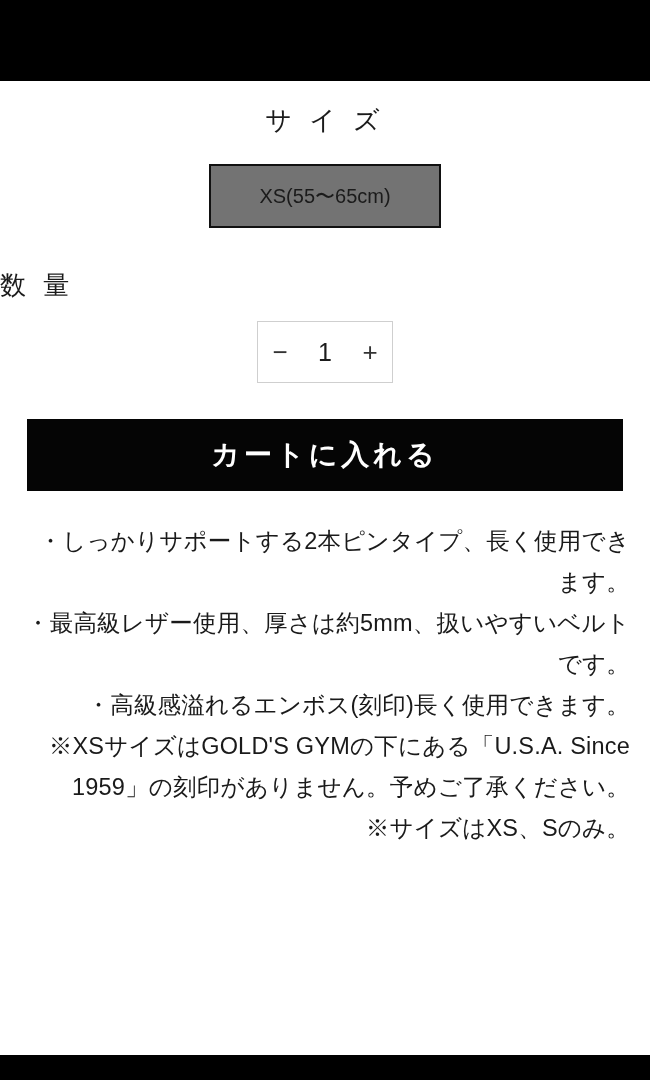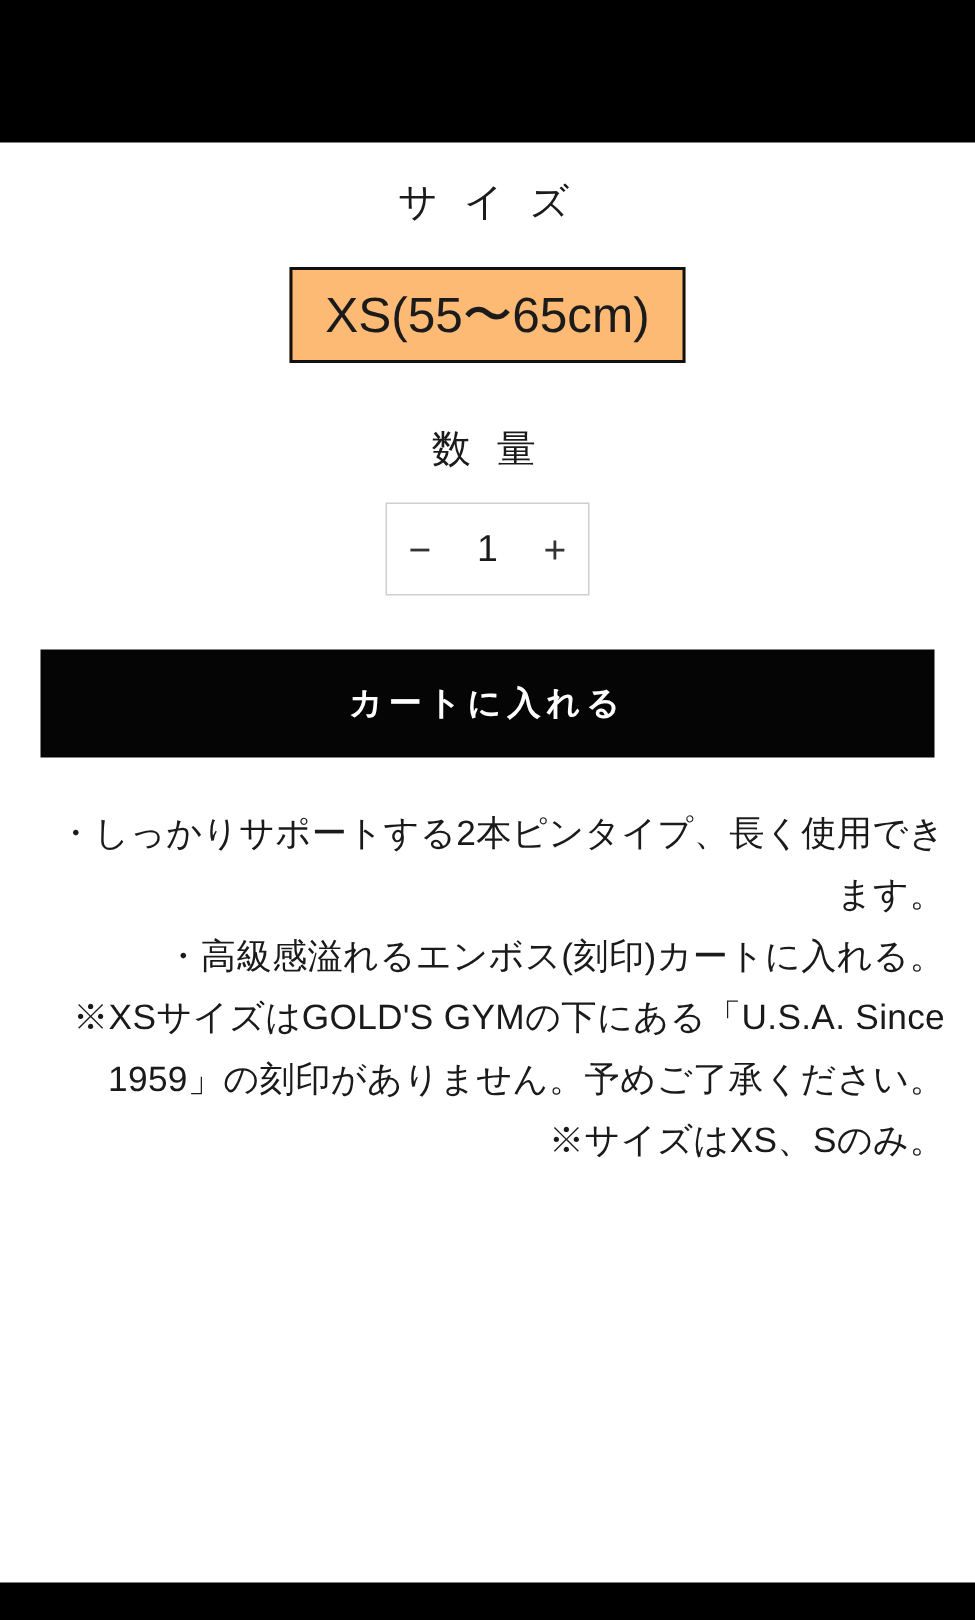--- a/index.html
+++ b/index.html
@@ -30,21 +30,21 @@
   .bar-bottom {
     position: absolute;
     left: 0; bottom: 0;
     width: 650px;
     height: 25px;
     background: #000;
   }
   .content {
     position: absolute;
     left: 0;
-    top: 95px;
+    top: 81px;
     width: 650px;
     height: 984px;
     background: #ffffff;
     box-sizing: border-box;
   }
 
   
   .section-title {
     text-align: center;
     font-size: 26px;
@@ -61,34 +61,34 @@
     margin-top: 26px;
   }
   .size-option {
     box-sizing: border-box;
     height: 64px;
     min-width: 232px;
     padding: 0 22px;
     display: flex;
     align-items: center;
     justify-content: center;
-    font-size: 33px;
+    font-size: 20px;
     color: #1b1b1b;
-    background: #fdba74;
+    background: #737373;
     border: 1px solid #cfcfcf;
     letter-spacing: 0px;
     white-space: nowrap;
   }
   .size-option.selected {
     border: 2px solid #111;
   }
 
   
   .qty-title {
-    text-align: center;
+    text-align: left;
     font-size: 26px;
     color: #1b1b1b;
     letter-spacing: 5px;
     margin-top: 40px;
   }
   .qty-wrap {
     display: flex;
     justify-content: center;
     margin-top: 18px;
   }
@@ -126,21 +126,21 @@
   .cart-btn {
     box-sizing: border-box;
     margin: 36px 27px 0 27px;
     width: 596px;
     height: 72px;
     background: #050505;
     color: #ffffff;
     display: flex;
     align-items: center;
     justify-content: center;
-    font-size: 22px;
+    font-size: 28px;
     letter-spacing: 4px;
     font-weight: 700;
     border: none;
     cursor: pointer;
     font-family: "Liberation Sans", sans-serif;
   }
 
   
   .desc {
     margin: 30px 20px 0 20px;
@@ -178,21 +178,22 @@
         <button class="btn" type="button">−</button>
         <div class="val">1</div>
         <button class="btn" type="button">+</button>
       </div>
     </div>
 
     <button class="cart-btn" type="button">カートに入れる</button>
 
     <div class="desc">
       <p>・しっかりサポートする2本ピンタイプ、長く使用できます。</p>
-      <p>・高級感溢れるエンボス(刻印)カートに入れる。</p>
+      <p>・最高級レザー使用、厚さは約5mm、扱いやすいベルトです。</p>
+      <p>・高級感溢れるエンボス(刻印)長く使用できます。</p>
       <p>※XSサイズはGOLD'S GYMの下にある「U.S.A. Since 1959」の刻印がありません。予めご了承ください。</p>
       <p>※サイズはXS、Sのみ。</p>
     </div>
 
   </div>
 
   <div class="bar-bottom"></div>
 </div>
 
 </body></html>

